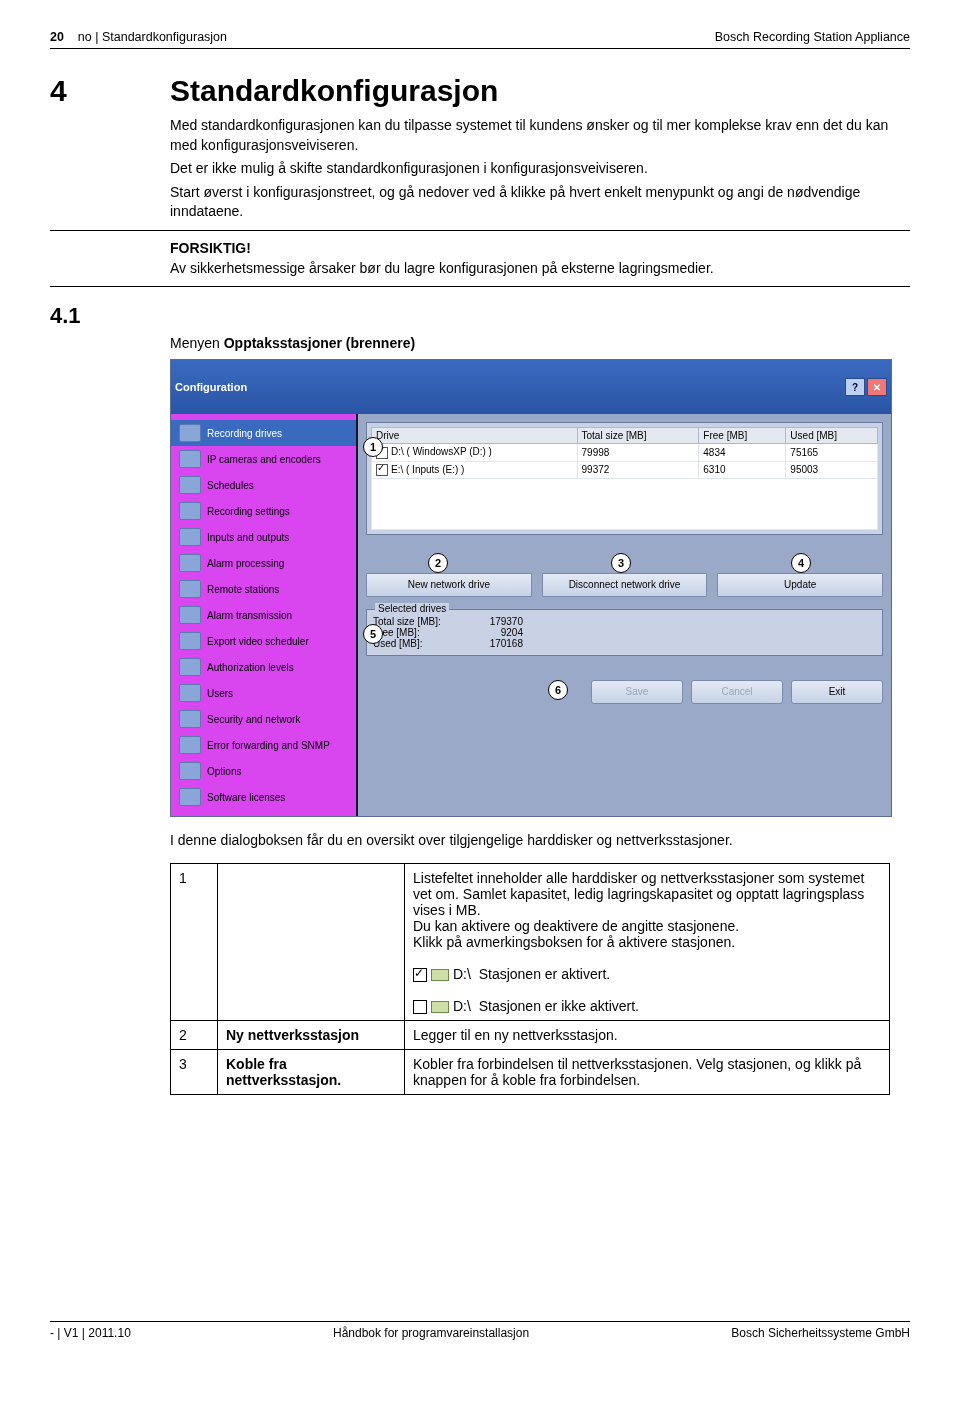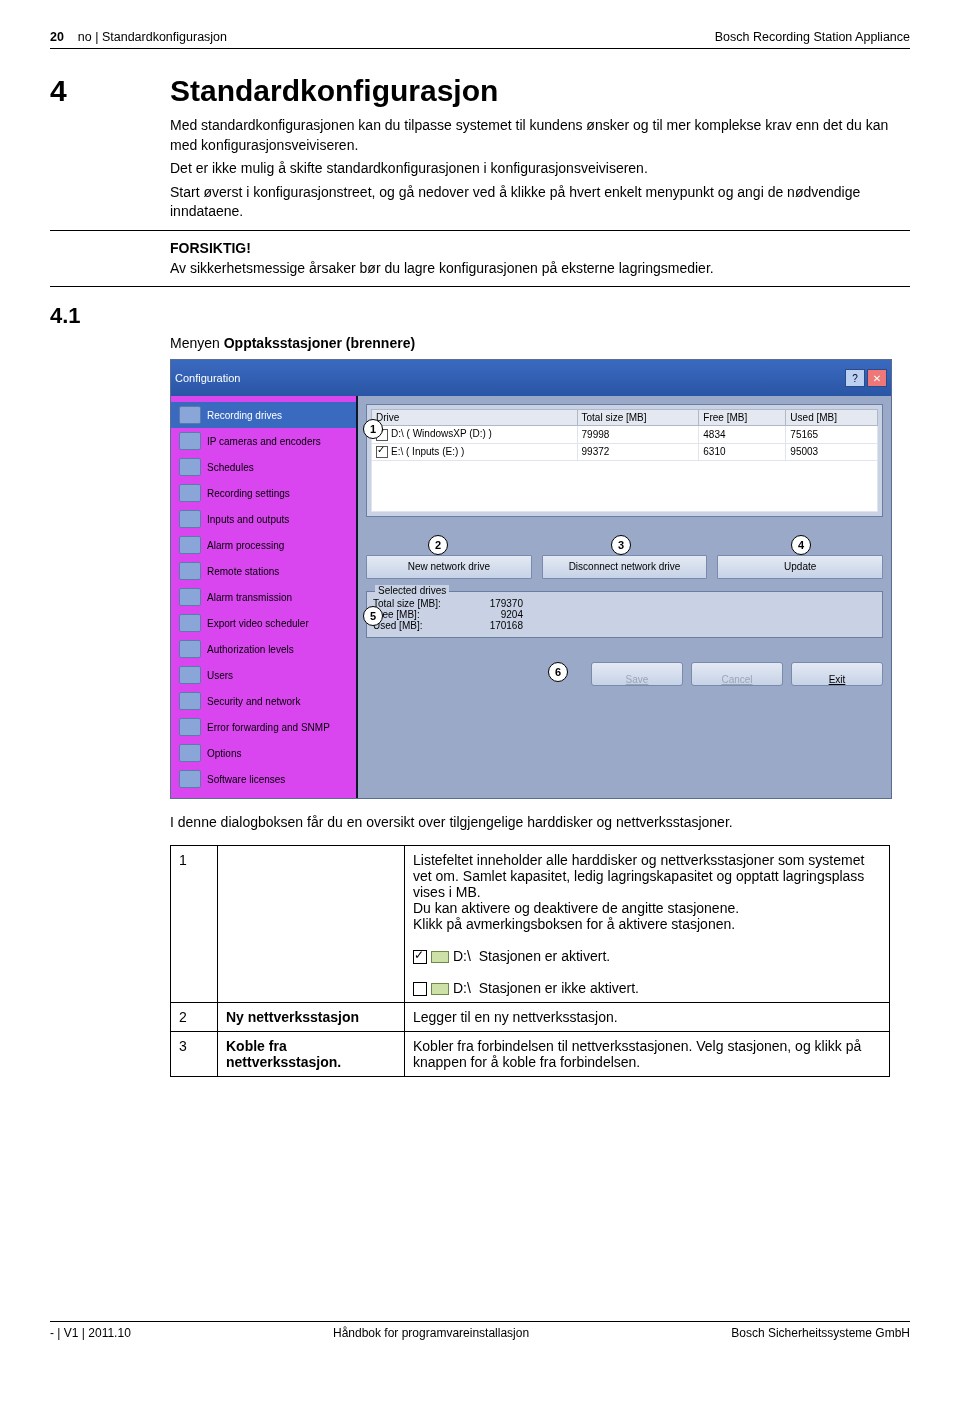--- a/index.html
+++ b/index.html
@@ -84,22 +84,22 @@
     font-family: Tahoma, Arial, sans-serif;
     font-size: 10px;
     background: #9aa9c8;
   }
   .shot .titlebar {
     height: 22px;
     background: linear-gradient(#3a6ac0, #2a55a5);
     color: #fff;
     display: flex;
     align-items: center;
-    padding: 7px 4px;
-    font-weight: normal;
+    padding: 16px 4px;
+    font-weight: bold;
     font-size: 11px;
   }
   .shot .titlebar .spacer { flex: 1; }
   .winbtn {
     width: 18px;
     height: 16px;
     margin-left: 2px;
     border: 1px solid #2a4a8a;
     background: #bcd0f0;
     display: inline-flex;
@@ -223,24 +223,23 @@
     position: relative;
   }
   .bbtn {
     width: 90px;
     height: 22px;
     background: linear-gradient(#e4eaf4, #c6d2e6);
     border: 1px solid #7a8aac;
     border-radius: 3px;
     font-size: 10px;
     display: flex;
-    align-items: flex-end;
+    align-items: center;
     justify-content: center;
     cursor: pointer;
-    text-decoration: underline;
   }
   .bbtn.dis { color:#9aa5b8; }
   .callout {
     position: absolute;
     width: 18px;
     height: 18px;
     border: 1.5px solid #000;
     border-radius: 50%;
     background: #fff;
     display: flex;

